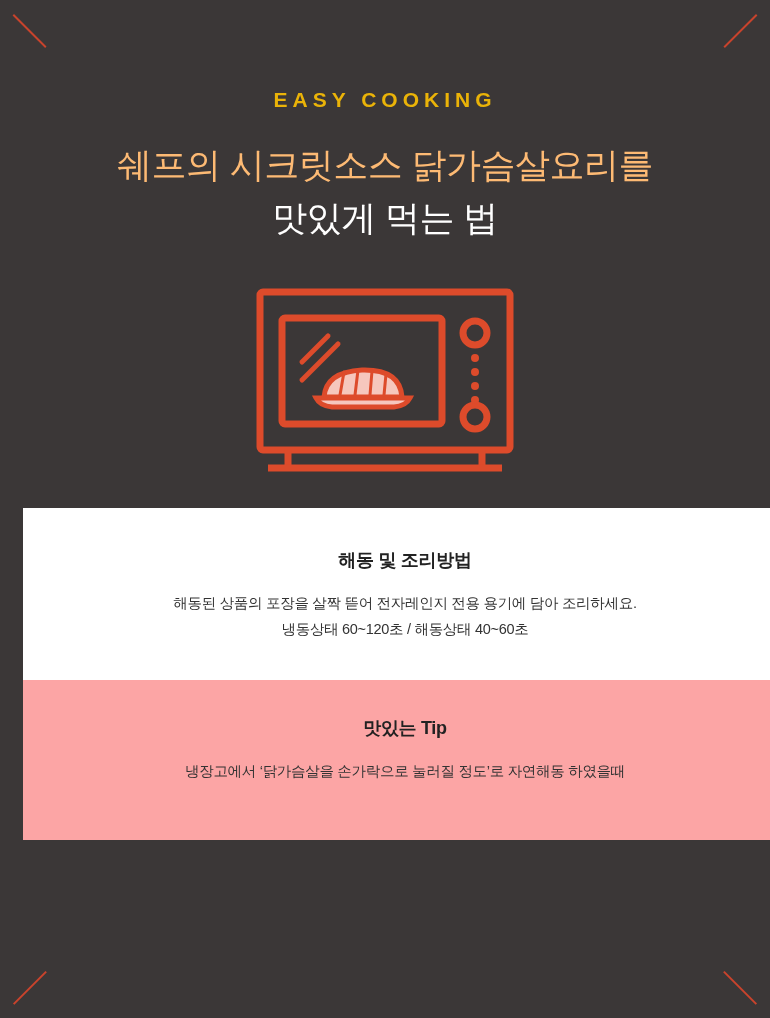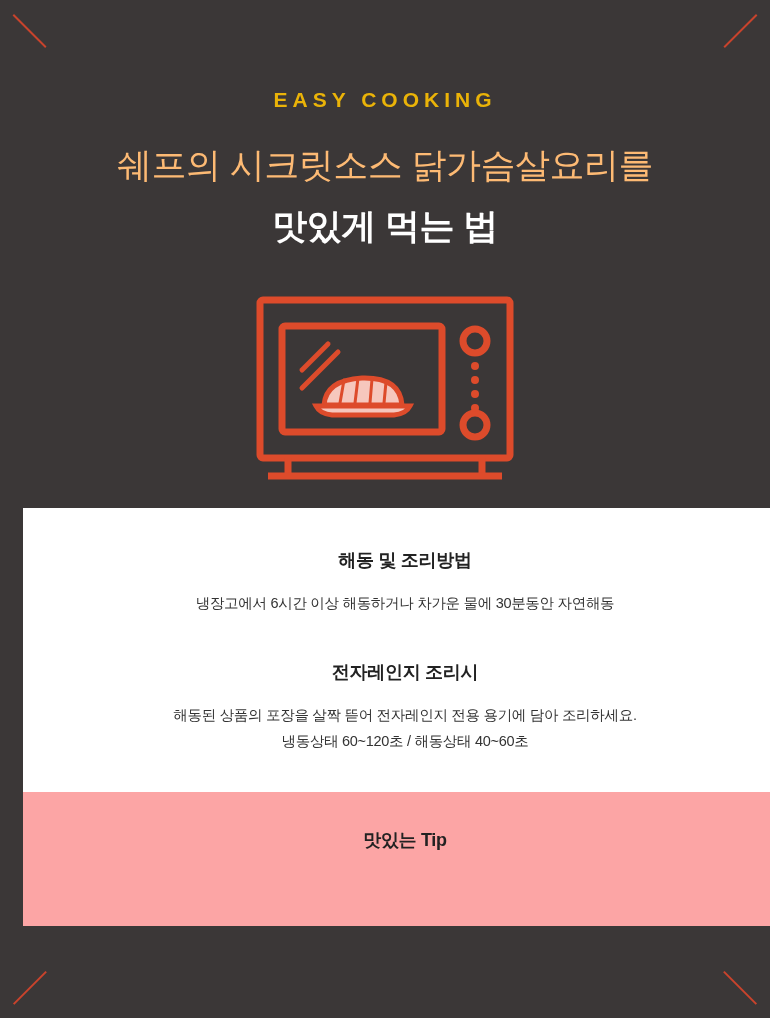--- a/index.html
+++ b/index.html
@@ -54,22 +54,22 @@
   .title-line1 {
     color: #fdba74;
     font-size: 35px;
     font-weight: 400;
     margin-top: 30px;
     letter-spacing: -0.5px;
   }
   .title-line2 {
     color: #ffffff;
     font-size: 35px;
-    font-weight: bold;
-    margin-top: 14px;
+    font-weight: normal;
+    margin-top: 6px;
     letter-spacing: -0.5px;
   }
 
   .icon-wrap {
     display: flex;
     justify-content: center;
     margin-top: 44px;
   }
 
   .card {
@@ -150,25 +150,24 @@
         <path d="M62 112 Q66 120 78 121 L140 121 Q152 120 156 112 Z" fill="#f6c7bd" stroke="#dd4b2b"></path>
         <path d="M70 111 Q72 86 108 84 Q146 83 148 111 Z" fill="#f6c7bd"></path>
         <path d="M90 86 L86 109 M104 84 L101 109 M118 85 L116 109 M132 88 L130 109" stroke-width="3"></path>
       </g>
     </svg>
   </div>
 
   <div class="card">
     <div class="card-section">
       <div class="sec-heading">해동 및 조리방법</div>
-      <div class="sec-line">냉장고에서 6시간 이상 해동하거나 차가운 물에 30분동안 자연해동</div>
 
-      <div class="sec-heading second">전자레인지 조리시</div>
       <div class="sec-line">해동된 상품의 포장을 살짝 뜯어 전자레인지 전용 용기에 담아 조리하세요.</div>
       <div class="sec-line">냉동상태 60~120초 / 해동상태 40~60초</div>
     </div>
 
     <div class="card-section tip">
       <div class="sec-heading">맛있는 Tip</div>
+      <div class="sec-line">냉장고에서 ‘닭가슴살을 손가락으로 눌러질 정도’로 자연해동 하였을때</div>
     </div>
   </div>
 
 </div>
 
 </body></html>

